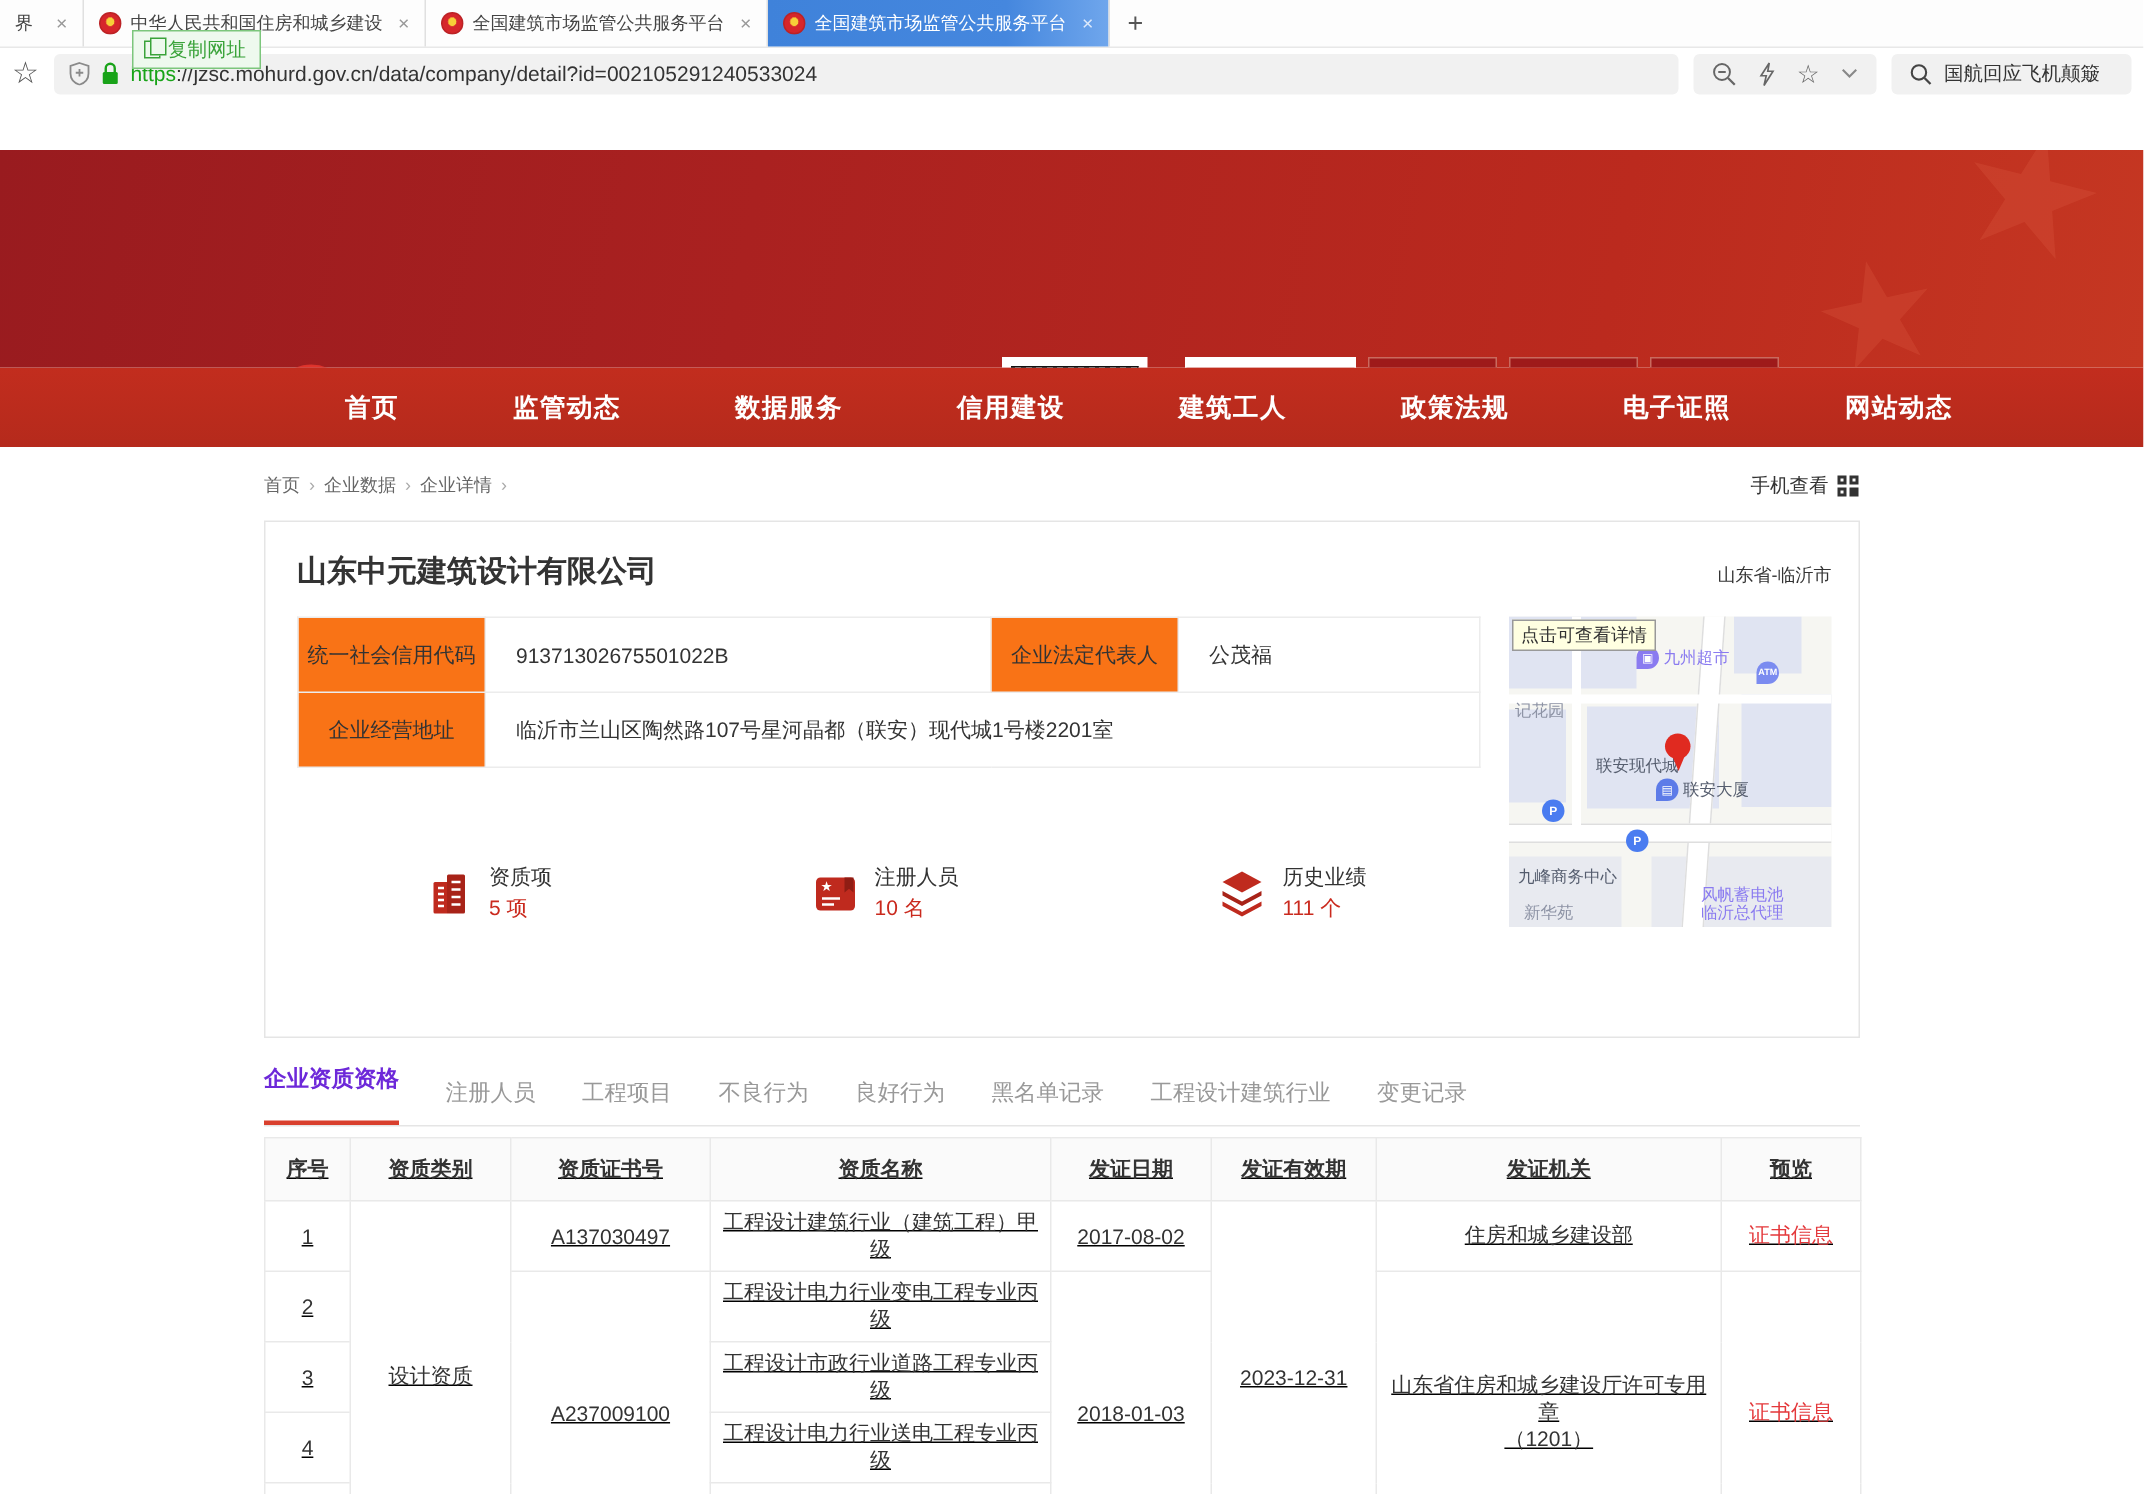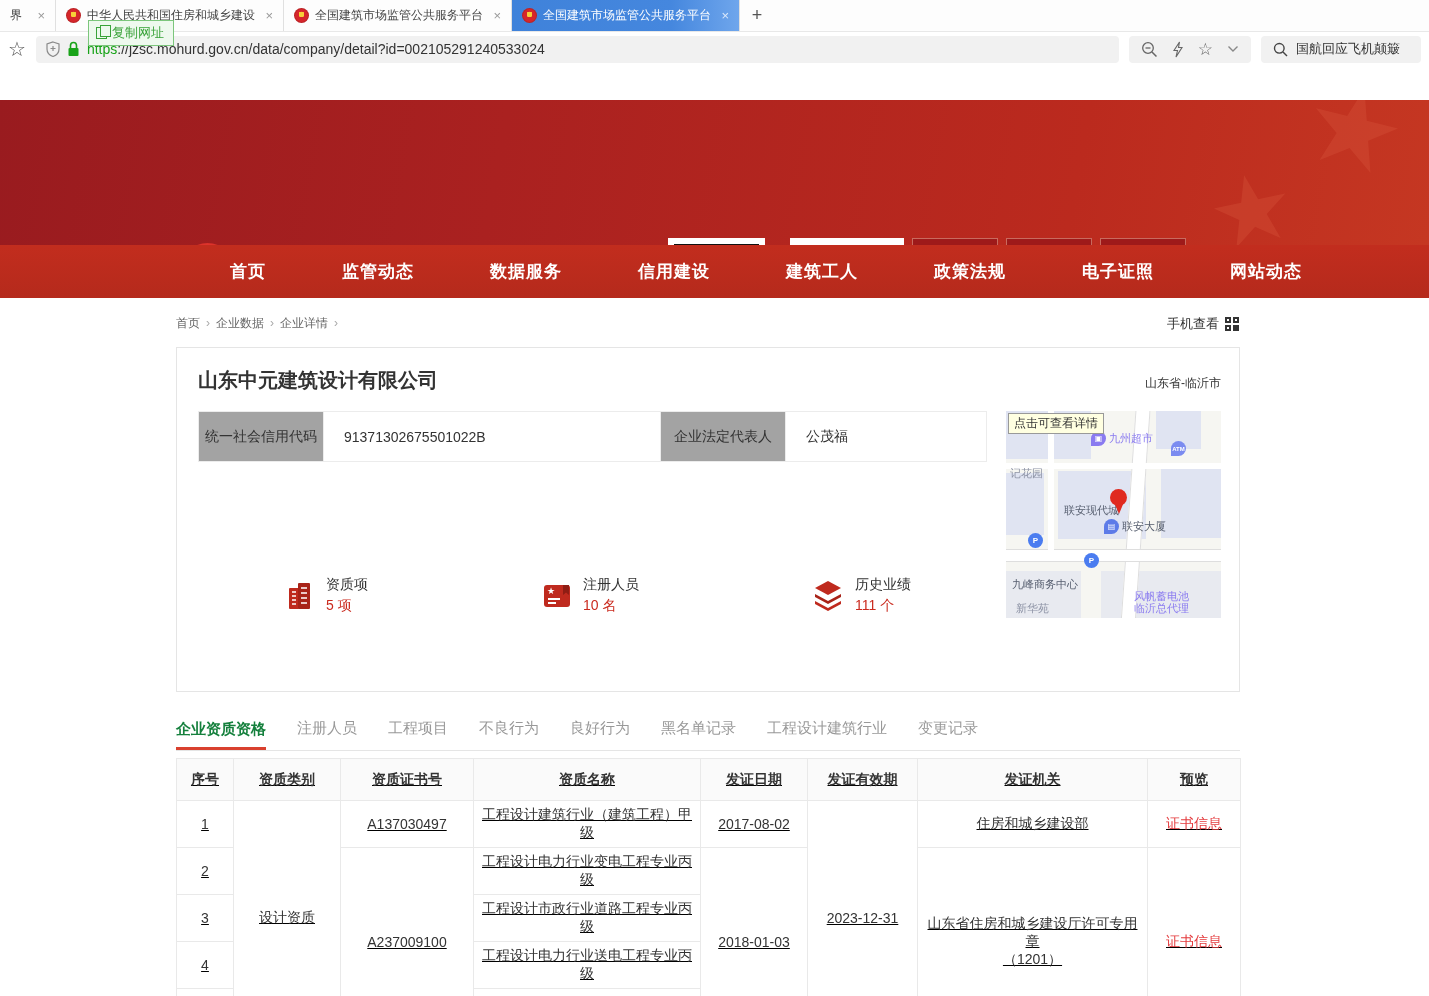--- a/index.html
+++ b/index.html
@@ -64,21 +64,21 @@
   .mini-qr { width:15px; height:15px; display:grid; grid-template-columns:6px 6px; grid-template-rows:6px 6px; gap:2px; }
   .mini-qr i { border:2px solid #333; }
   .mini-qr i:last-child { background:#333; border:none; }
 
   .card { position:relative; margin-top:12px; height:345px; border:1px solid #e5e5e5; background:#fff; }
   .c-title { position:absolute; left:21px; top:19px; font-size:20px; font-weight:bold; color:#333; }
   .c-region { position:absolute; right:18px; top:27px; font-size:12px; color:#333; }
 
   table.info { position:absolute; left:21px; top:63px; border-collapse:collapse; table-layout:fixed; }
   table.info td { border:1px solid #ececec; font-size:14px; color:#333; height:50px; }
-  table.info td.lbl { background:#a3a3a3; text-align:center; width:125px; }
+  table.info td.lbl { background:#f97316; text-align:center; width:125px; }
   table.info td.val { padding-left:20px; }
 
   .stat { position:absolute; top:228px; display:flex; align-items:center; gap:10px; }
   .stat .tx .l1 { font-size:14px; color:#333; }
   .stat .tx .l2 { font-size:14px; color:#ca2a1e; margin-top:3px; }
 
   .map { position:absolute; left:829px; top:63px; width:215px; height:207px; background:#f6f6f2; overflow:hidden; cursor:pointer; }
   .blk { position:absolute; background:#e0e4f2; }
   .road-h { position:absolute; left:0; right:0; top:138px; height:13px; background:#fff; border-top:1px solid #dedede; border-bottom:1px solid #dedede; }
   .road-v { position:absolute; top:-6px; left:122px; width:15px; height:225px; background:#fff; border-left:1px solid #dedede; border-right:1px solid #dedede; transform:rotate(4deg); }
@@ -87,21 +87,21 @@
       font-size:12px; color:#333; padding:1px 5px; }
   .poi { position:absolute; display:flex; align-items:center; gap:3px; font-size:11px; white-space:nowrap; }
   .poi-dot { width:15px; height:15px; border-radius:50% 50% 50% 0; transform:rotate(0deg); display:flex; align-items:center; justify-content:center; color:#fff; font-size:8px; font-weight:bold; }
   .purple { color:#8a7bf0; } .graylab { color:#8d93a5; } .darklab { color:#555d6e;text-align:right; }
   .pin { position:absolute; left:103px; top:78px; width:20px; height:28px; z-index:4; }
   .pin .head { position:absolute; left:1px; top:0; width:17px; height:17px; border-radius:50%; background:#e02a20; }
   .pin .tail { position:absolute; left:5px; top:13px; width:0; height:0; border-left:5px solid transparent; border-right:5px solid transparent; border-top:12px solid #e02a20; }
 
   .dtabs { display:flex; align-items:flex-end; gap:31px; margin-top:24px; height:35px; border-bottom:1px solid #e5e5e5; }
   .dtab { font-size:15px; color:#999; padding-bottom:12px; }
-  .dtab.on { color:#15803d; border-bottom:3px solid #d9402e; padding-bottom:8px; font-weight:bold; }
+  .dtab.on { color:#6d28d9; border-bottom:3px solid #d9402e; padding-bottom:18px; font-weight:bold; }
 
   table.qual { margin-top:7px; border-collapse:collapse; table-layout:fixed; width:1064px;text-decoration:underline; }
   table.qual th { background:#fafafa; font-size:14px; color:#333; height:42px; border:1px solid #e9e9e9; font-weight:bold; }
   table.qual td { border:1px solid #e9e9e9; font-size:14px; color:#333; text-align:center; height:47px; padding:2px 6px; }
   .red-link { color:#e4393c; cursor:pointer; }
 
   svg.ic { display:block; }
 </style>
 </head>
 <body>
@@ -228,20 +228,24 @@
       <div class="c-title">山东中元建筑设计有限公司</div>
       <div class="c-region">山东省-临沂市</div>
 
       <table class="info">
         <tbody>
             <tr>
           <td class="lbl" style="width:125px">统一社会信用代码</td>
           <td class="val" style="width:337px">91371302675501022B</td>
           <td class="lbl" style="width:125px">企业法定代表人</td>
           <td class="val" style="width:201px">公茂福</td>
+        </tr>
+        <tr>
+          <td class="lbl">企业经营地址</td>
+          <td class="val" colspan="3">临沂市兰山区陶然路107号星河晶都（联安）现代城1号楼2201室</td>
         </tr>
       </tbody>
         </table>
 
       <div class="stat" style="left:107px">
         <svg class="ic" width="32" height="32" viewBox="0 0 32 32">
             <rect x="5" y="8" width="10" height="21" rx="1" fill="#bf2a1e"></rect>
             <rect x="14" y="3" width="12" height="26" rx="1" fill="#a82318"></rect>
             <path d="M8 12h4M8 16h4M8 20h4M8 24h4" stroke="#fff" stroke-width="1.6"></path>
             <path d="M17 8h6M17 13h6M17 18h6M17 23h6" stroke="#fff" stroke-width="1.6"></path>

